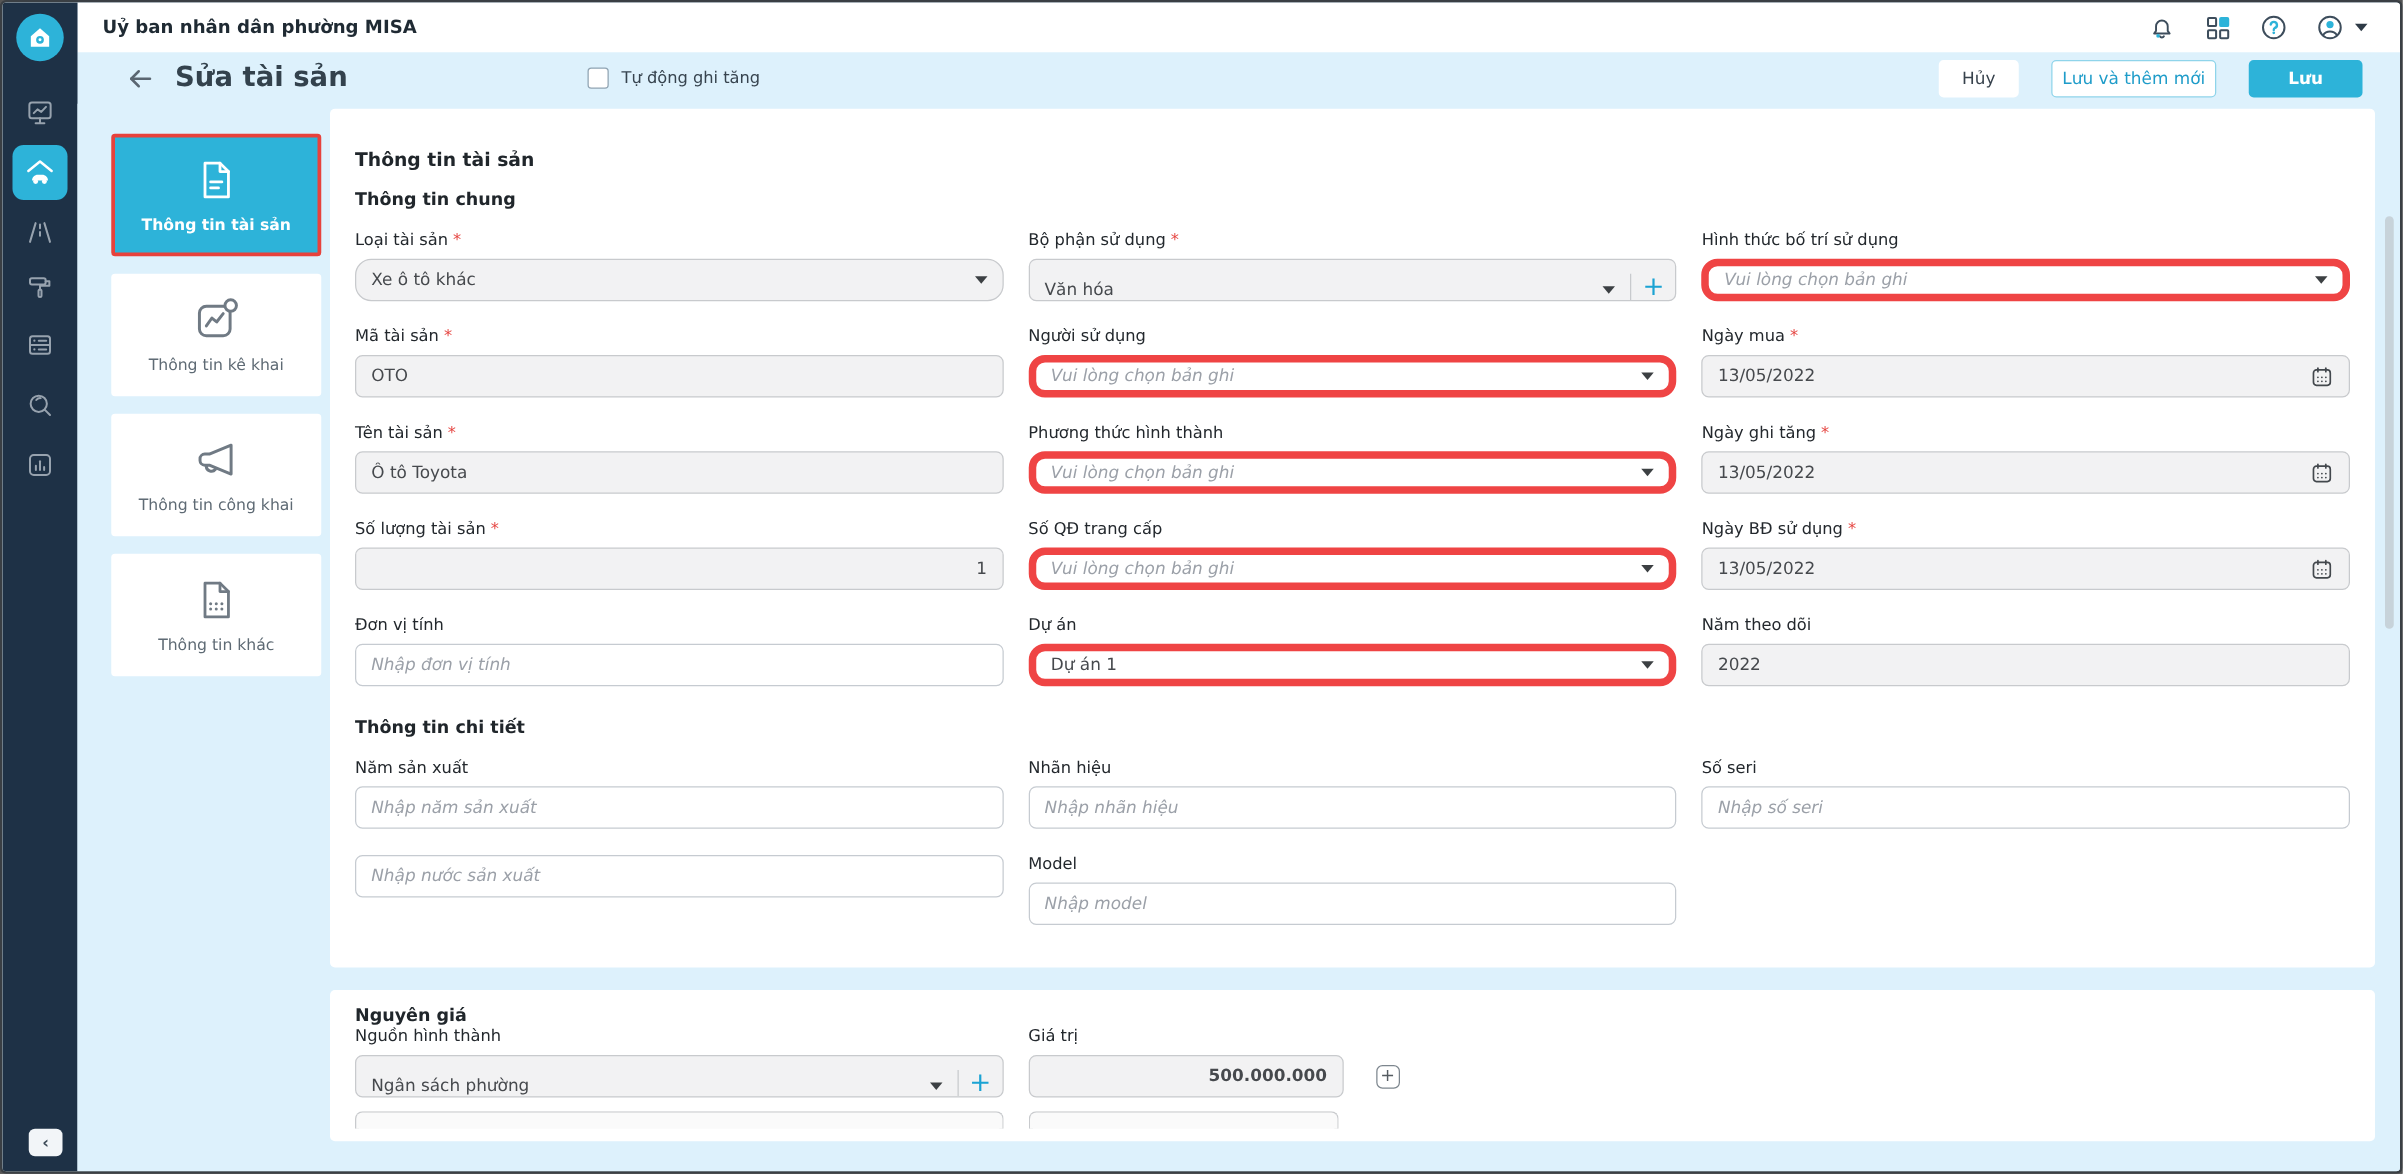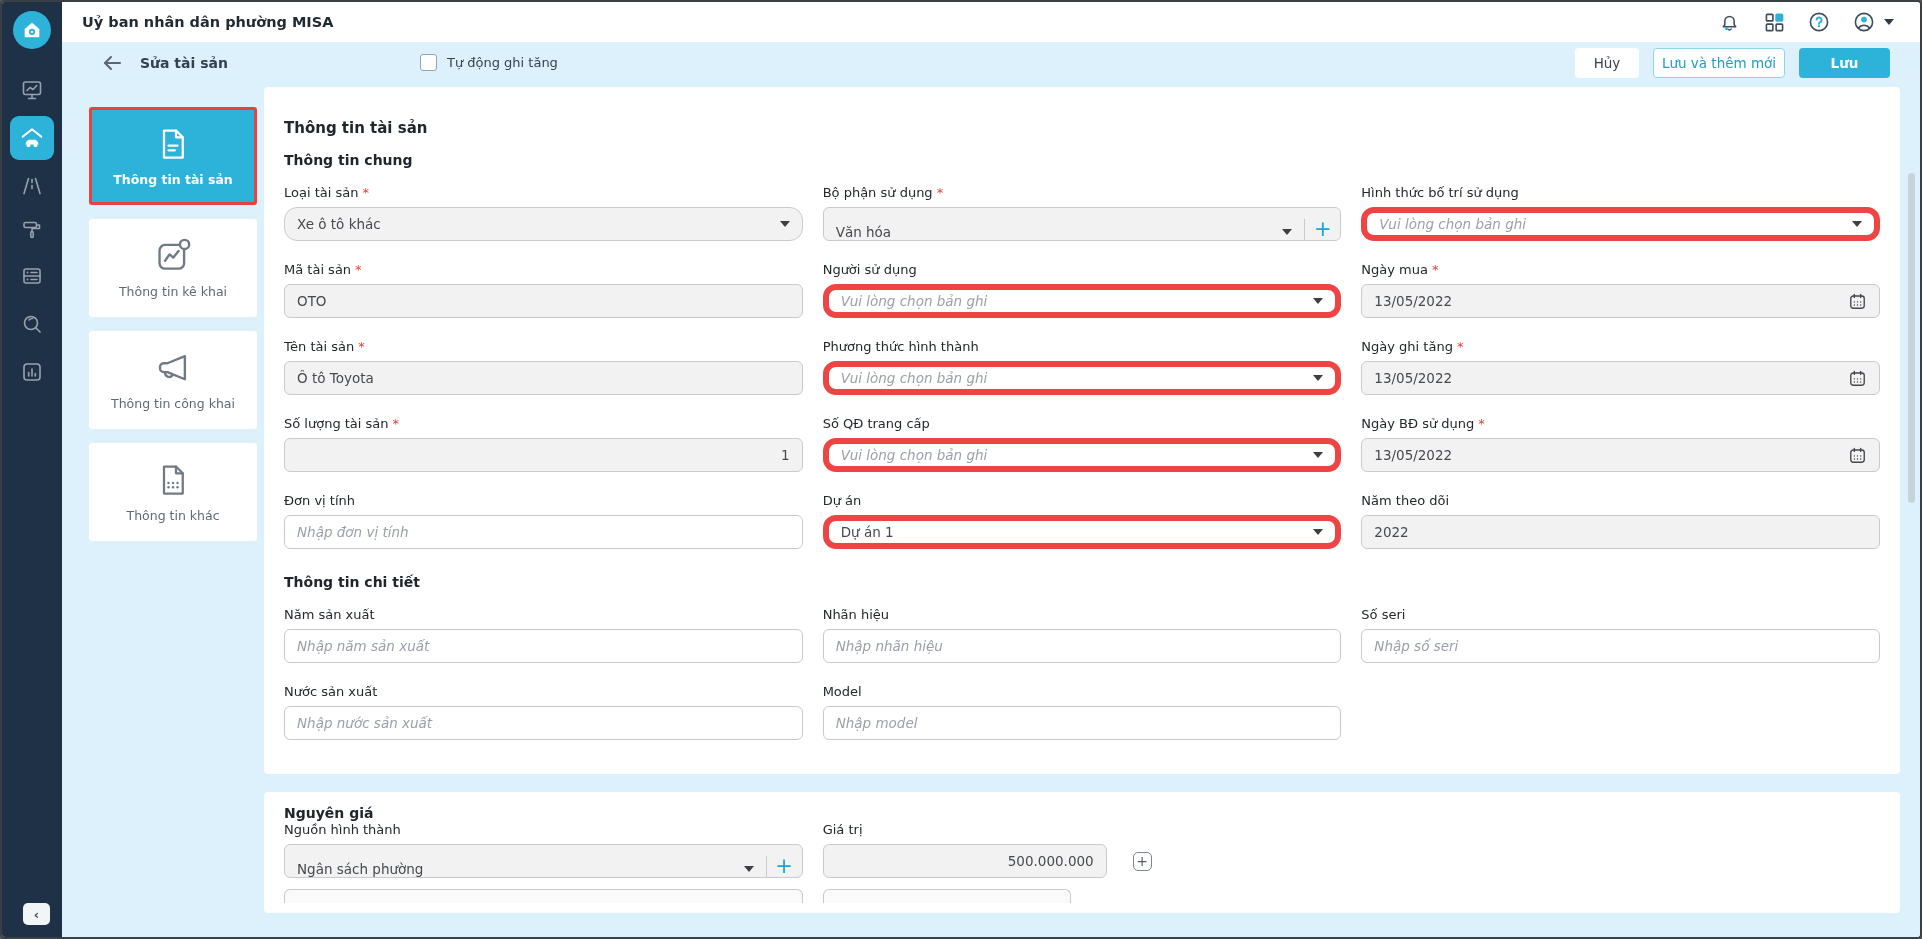--- a/index.html
+++ b/index.html
@@ -24,25 +24,25 @@
   .topbar { height:40px; background:#fff; display:flex; align-items:center; padding:0 26px 0 20px; }
   .org-name { font-size:14.5px; font-weight:bold; color:#1f2a33; }
   .topbar-right { margin-left:auto; display:flex; align-items:center; gap:23px; color:#3d4d5c; }
   .tb-icon { width:22px; height:22px; cursor:pointer; display:flex; align-items:center; justify-content:center; }
   .account-group { display:flex; align-items:center; gap:9px; cursor:pointer; }
   .tb-caret { width:0; height:0; border-left:5px solid transparent; border-right:5px solid transparent;
               border-top:6px solid #2e3a46; }
 
   .page-header { height:41px; background:#ddf1fc; display:flex; align-items:center; padding:0 30px 0 38px; }
   .back { width:24px; height:24px; color:#5a6671; cursor:pointer; }
-  .page-title { font-size:14px; font-weight:bold; color:#33424d; margin-left:16px; }
+  .page-title { font-size:22px; font-weight:bold; color:#33424d; margin-left:16px; }
   .auto-group { display:flex; align-items:center; margin-left:192px; gap:10px; cursor:pointer; }
   .checkbox { width:17px; height:17px; background:#fff; border:1px solid #8fa3b2; border-radius:3px; }
   .auto-label { font-size:13px; color:#37444f; }
-  .hdr-buttons { margin-left:auto; display:flex; align-items:center; gap:14px; }
+  .hdr-buttons { margin-left:auto; display:flex; align-items:center; gap:26px; }
   .btn { height:30px; border-radius:4px; font-size:13.5px; display:flex; align-items:center;
          justify-content:center; cursor:pointer; font-family:inherit; }
   .btn-cancel { width:64px; background:#fff; color:#37424c; border:none; }
   .btn-outline { width:132px; background:#fff; color:#1e9cc9; border:1px solid #8fd4ea; }
   .btn-primary { width:91px; background:#2db3d9; color:#fff; border:none; font-weight:bold; }
 
   
   .content { position:relative; flex:1; background:#ddf1fc; display:flex; overflow:hidden; }
   .tab-rail { flex:0 0 202px; padding:24px 7px 0 27px; }
   .tab-card { width:168px; height:98px; background:#fff; border-radius:3px; margin-bottom:14px;
@@ -89,21 +89,21 @@
   .combo { display:flex; align-items:flex-end; height:34px; border:1px solid #c8cacd; border-radius:6px;
            background:#f2f2f3; overflow:hidden; }
   .combo .csel { flex:1; display:flex; align-items:center; justify-content:space-between;
                  padding:0 12px; cursor:pointer; font-size:13.5px; }
   .plus-seg { flex:0 0 36px; border:none; border-left:1px solid #c8cacd; background:transparent;
               color:#1ba3d3; font-size:21px; line-height:1; cursor:pointer; display:flex;
               align-items:center; justify-content:center; font-family:inherit; }
 
   .cost-row { display:grid; grid-template-columns:1fr 1fr 1fr; column-gap:20px; }
   .gia-tri-wrap { display:flex; align-items:center; gap:26px; }
-  .gia-tri-wrap input { width:284px; }
+  .gia-tri-wrap input { width:252px;font-weight:bold; }
   .plus-sq { width:19px; height:19px; border:1px solid #7d868e; border-radius:5px; background:#fff;
              color:#555b61; font-size:14px; line-height:1; display:flex; align-items:center;
              justify-content:center; cursor:pointer; font-family:inherit; padding:0; }
 
   .stub-row { display:grid; grid-template-columns:1fr 1fr 1fr; column-gap:20px; margin-top:11px; }
   .stub { height:14px; background:#fafafa; border:1px solid #c8cacd; border-radius:6px 6px 0 0; border-bottom:none; }
   .stub.narrow { width:248px; }
 
   .scroll-thumb { position:absolute; right:5px; top:90px; width:7px; height:330px;
                   background:#c7d3da; border-radius:4px; cursor:pointer; }
@@ -438,21 +438,20 @@
             <div class="field">
               <label class="flabel"><span>Nhãn hiệu</span></label>
               <input class="tf white" placeholder="Nhập nhãn hiệu" style="">
             </div>
             <div class="field">
               <label class="flabel"><span>Số seri</span></label>
               <input class="tf white" placeholder="Nhập số seri" style="">
             </div>
 
             <div class="field">
-              <label class="flabel"><span>Nước sản xuất</span></label>
               <input class="tf white" placeholder="Nhập nước sản xuất" style="">
             </div>
             <div class="field">
               <label class="flabel"><span>Model</span></label>
               <input class="tf white" placeholder="Nhập model" style="">
             </div>
             <div></div>
           </div>
         </section>
 

